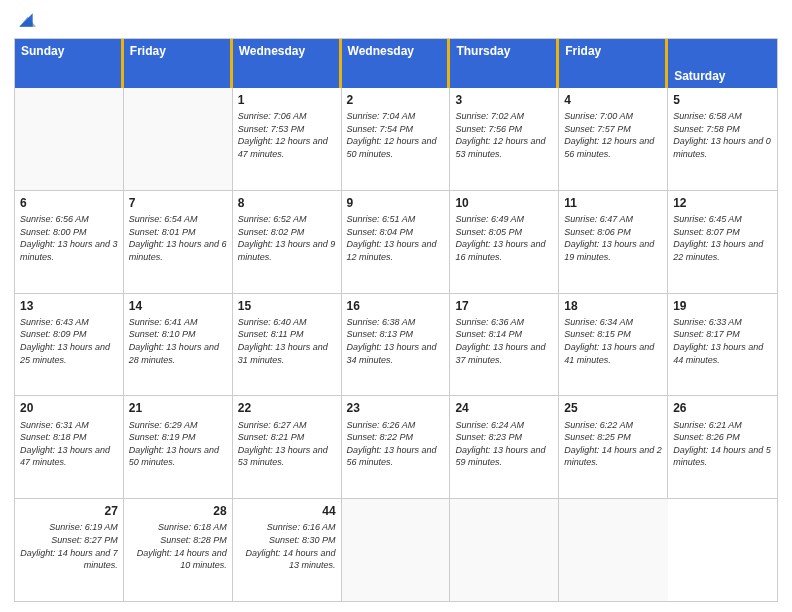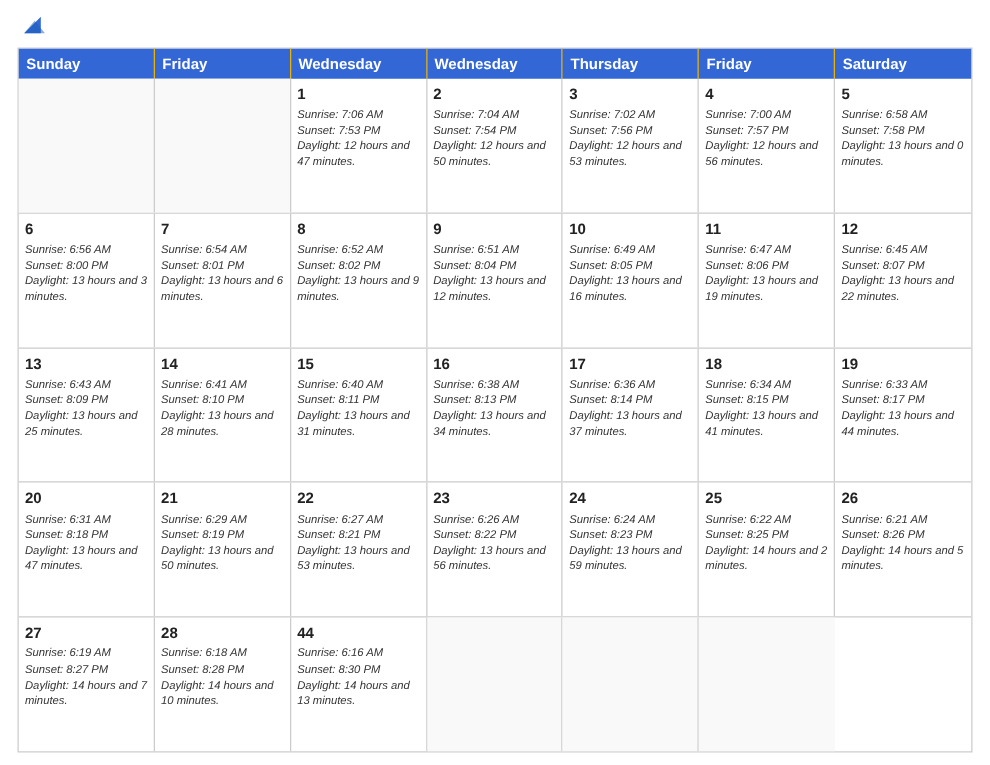--- a/index.html
+++ b/index.html
@@ -61,35 +61,35 @@
     .cal-header {
       display: grid;
       grid-template-columns: repeat(7, 1fr);
       background: #3367d6;
     }
     .cal-header-cell {
       color: #fff;
       font-size: 12px;
       font-weight: bold;
       padding: 5px 6px;
-      border-right: 1px solid #eab308;
-    }
-    .cal-header-cell:last-child { border-right: none; }
+      border-right: 3px solid #eab308;
+    }
+    .cal-header-cell:last-child { border-right: none; margin-top: 25px; }
     .cal-body {
       flex: 1;
       display: flex;
       flex-direction: column;
     }
     .cal-row {
       display: grid;
       grid-template-columns: repeat(7, 1fr);
       flex: 1;
       border-bottom: 1px solid #ccc;
     }
-    .cal-row:last-child { border-bottom: none; }
+    .cal-row:last-child { border-bottom: none; text-align: right; }
     .cal-cell {
       border-right: 1px solid #ccc;
       padding: 4px 5px;
       font-size: 9.5px;
       color: #333;
       line-height: 1.35;
       vertical-align: top;
     }
     .cal-cell:last-child { border-right: none; }
     .cal-cell.empty { background: #f9f9f9; }

